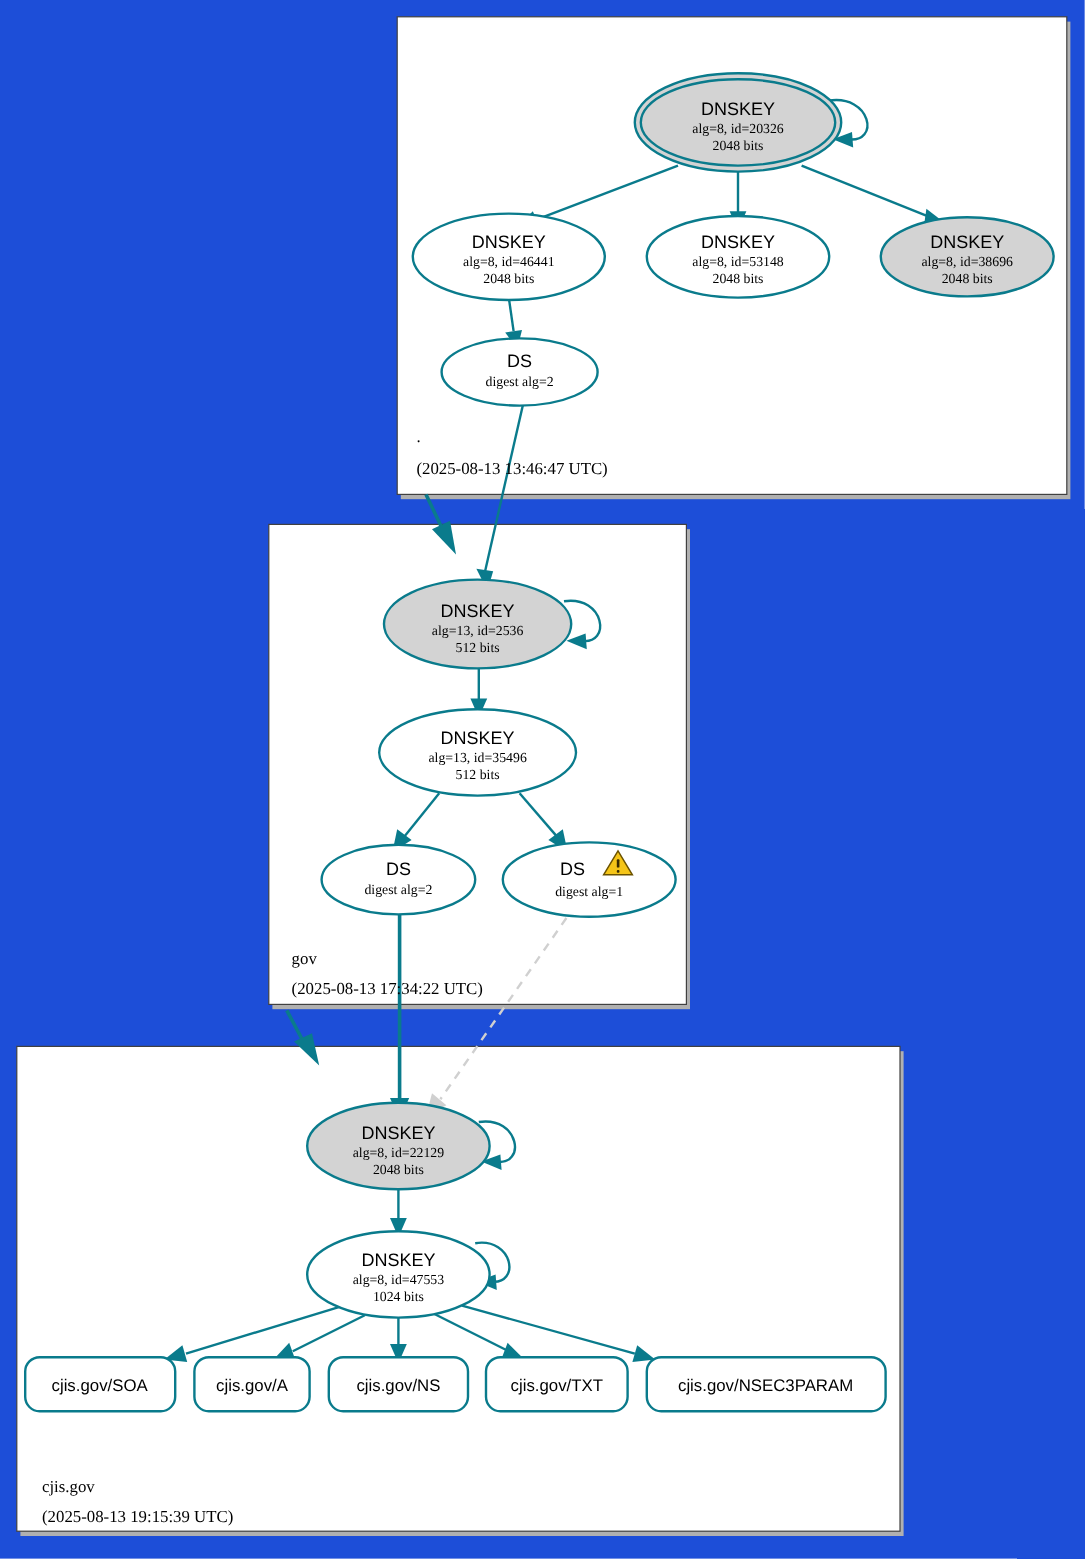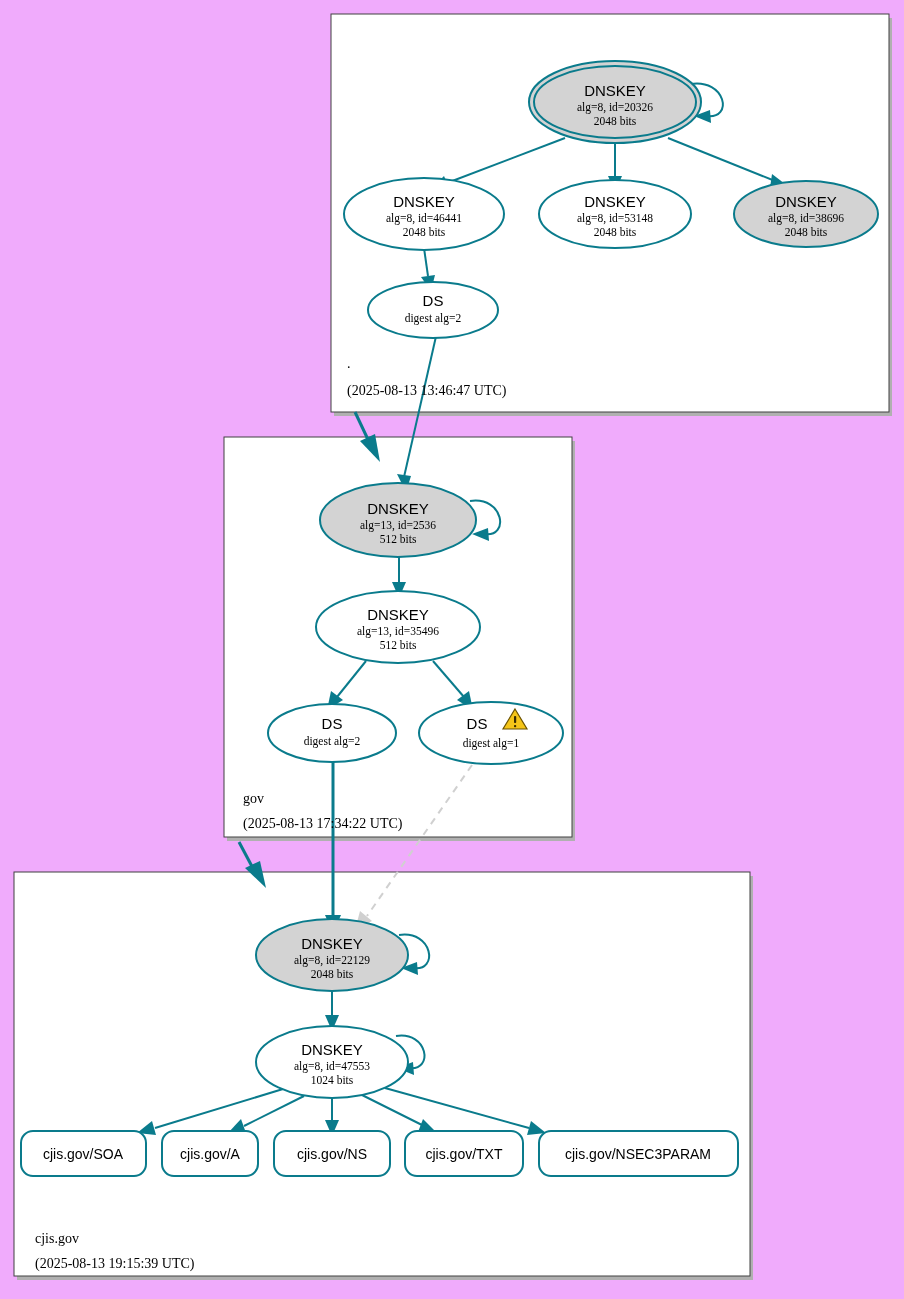--- a/index.html
+++ b/index.html
@@ -8,21 +8,21 @@
     background: #ffffff;
   }
   body {
     font-family: "Liberation Sans", sans-serif;
   }
   #canvas-wrap {
     position: relative;
     width: 904px;
     height: 1299px;
     overflow: hidden;
-    background: #f0abfc;
+    background: #1d4ed8;
   }
   svg#dnssec-graph {
     display: block;
     width: 904px;
     height: 1299px;
   }
   .zone-box {
     fill: #ffffff;
     stroke: #404040;
     stroke-width: 1;

